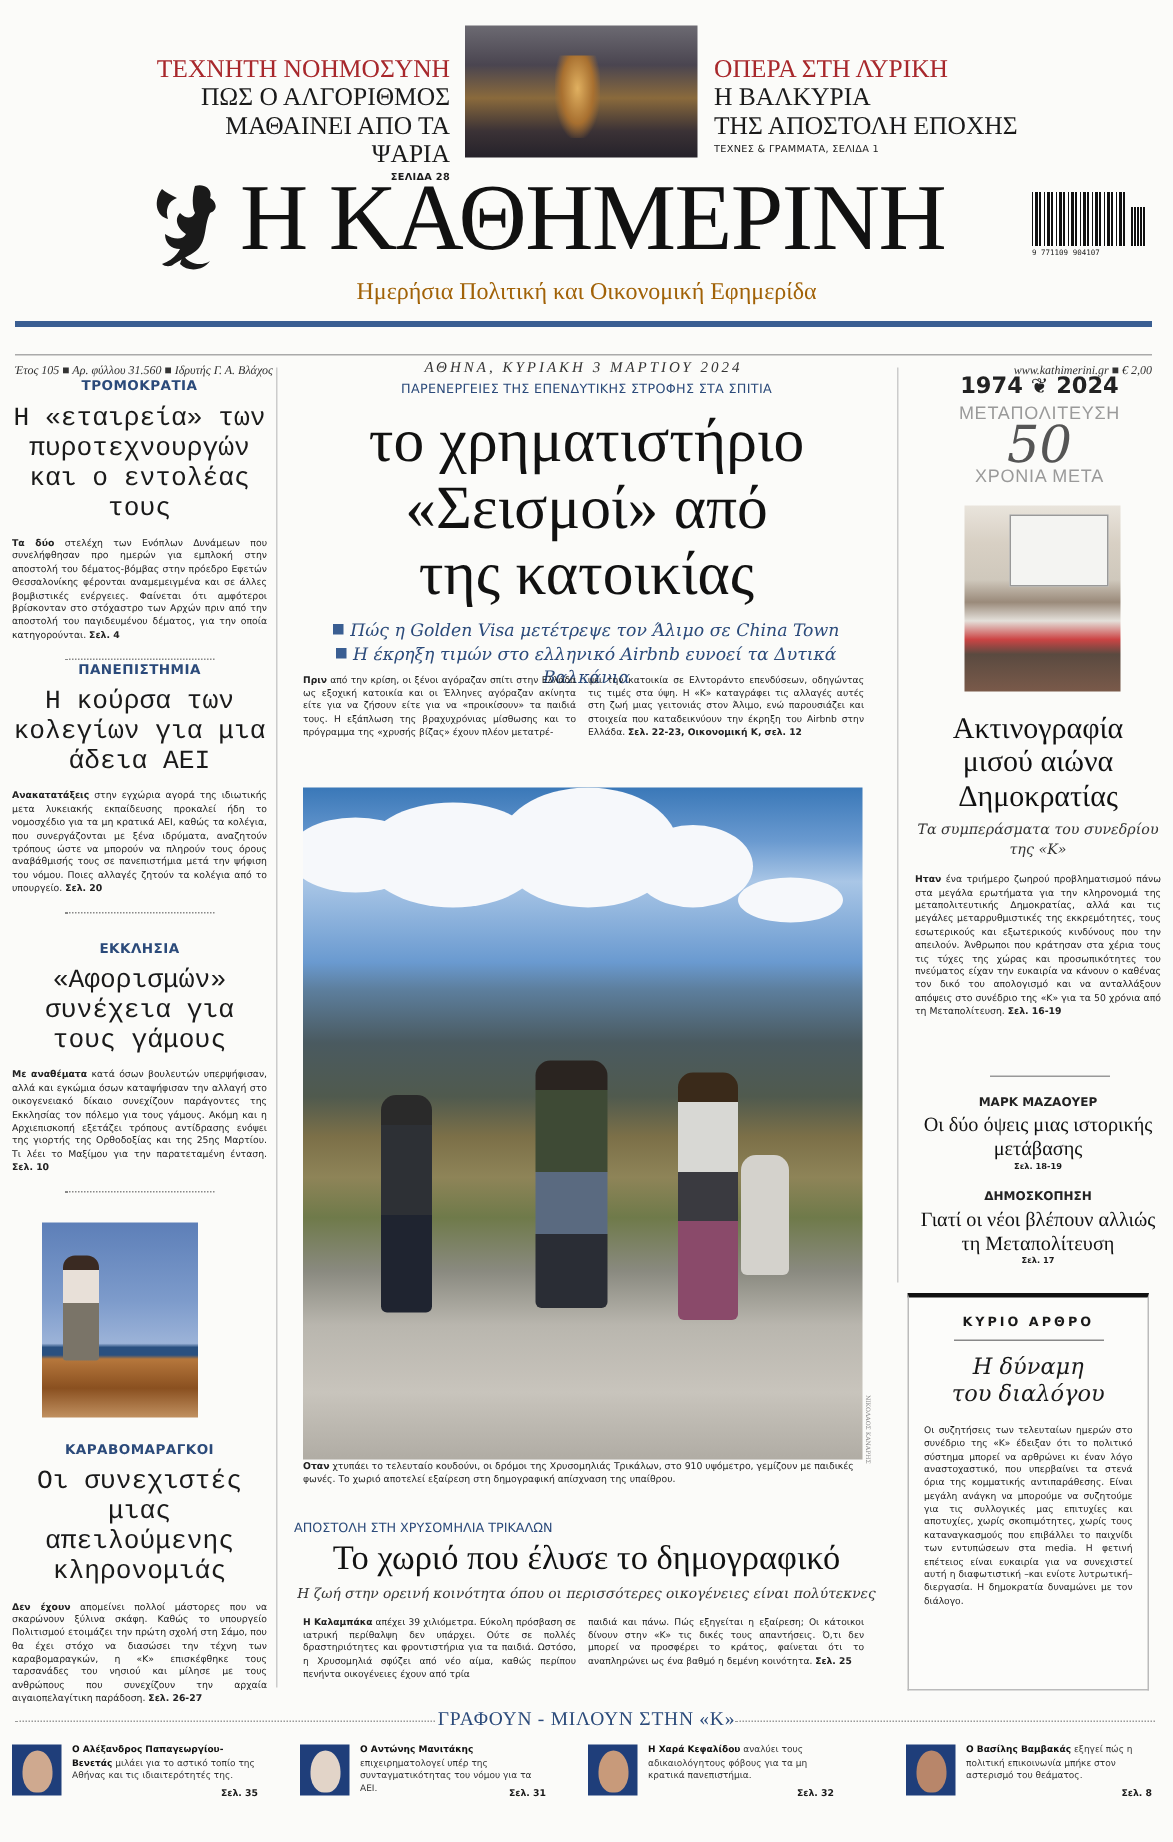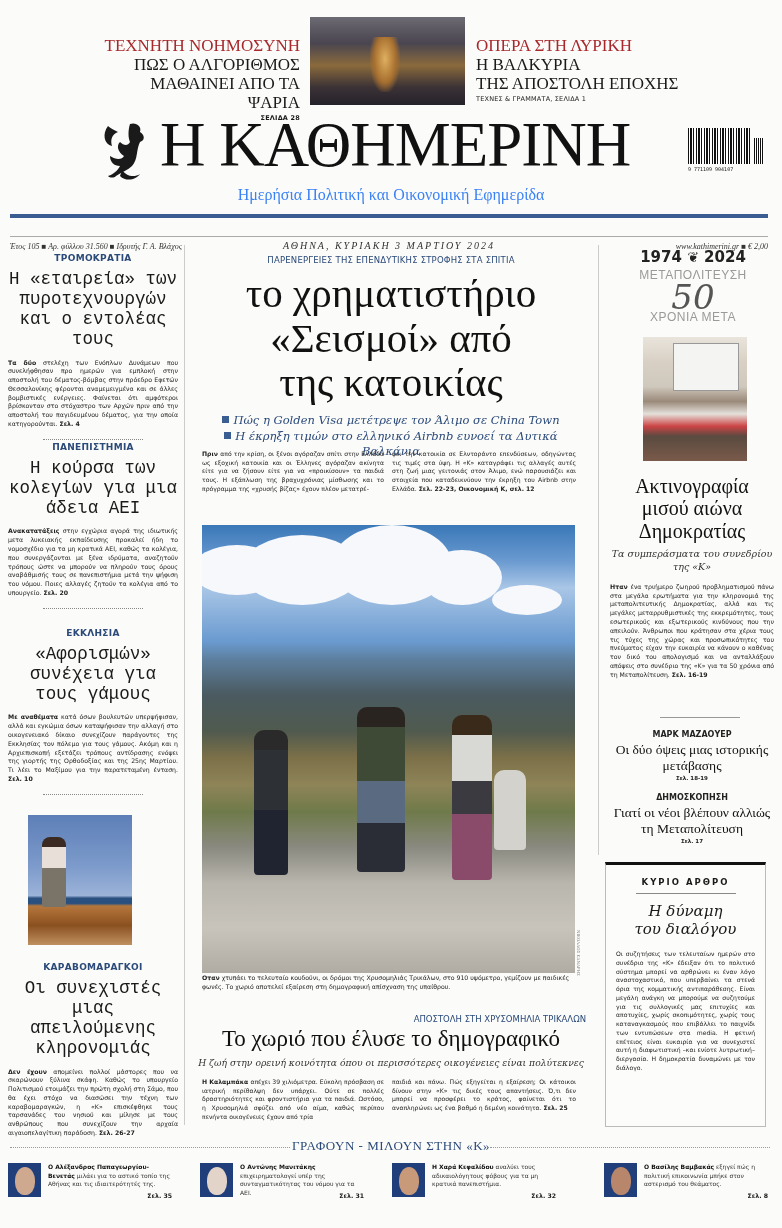--- a/index.html
+++ b/index.html
@@ -24,21 +24,21 @@
   .logo-icon { position: absolute; left: 0; top: 0; width: 52px; height: 62px; }
   .mast-title { position: absolute; left: 60px; top: -6px; font-family: "Liberation Serif", serif;
     font-size: 63px; letter-spacing: -1px; color: #111; white-space: nowrap; line-height: 1; }
   .barcode { position: absolute; left: 688px; top: 128px; width: 78px; height: 48px; }
   .barcode .bars { width: 62px; height: 36px;
     background: repeating-linear-gradient(90deg,#111 0 1px,#fff 1px 2px,#111 2px 4px,#fff 4px 5px,#111 5px 6px,#fff 6px 8px); }
   .barcode .bars2 { position:absolute; left:66px; top:10px; width:10px; height:26px;
     background: repeating-linear-gradient(90deg,#111 0 1px,#fff 1px 2px,#111 2px 3px,#fff 3px 4px); }
   .barcode .digits { font-size: 5px; font-family: "DejaVu Sans Mono", monospace; margin-top: 2px; }
   .tagline { position: absolute; left: 0; width: 782px; top: 186px; text-align: center;
-    font-family: "Liberation Serif", serif; font-size: 16px; color: #3b82f6; }
+    font-family: "Liberation Serif", serif; font-size: 16px; color: #a16207; }
 
   .rule-blue { position: absolute; left: 10px; width: 758px; top: 214px; height: 4px; background: #3a5e92; }
   .infobar { position: absolute; left: 10px; width: 758px; top: 220px; height: 14px;
     font-family: "Liberation Serif", serif; font-style: italic; font-size: 8px; color: #333; margin-top: 20px; }
   .infobar .l { position: absolute; left: 0; top: 2px; }
   .infobar .c { position: absolute; left: 0; width: 758px; text-align: center; top: 0px; font-size: 10px; letter-spacing: 2px; }
   .infobar .r { position: absolute; right: 0; top: 2px; }
   .rule-thin { position: absolute; left: 10px; width: 758px; top: 236px; height: 1px; background: #aaa; }
 
   
@@ -64,21 +64,21 @@
   .bullets .sq { display:inline-block; width: 7px; height: 7px; background: #3a5e92; margin-right: 4px; vertical-align: 1px; }
   .cbody { position: absolute; font-family: "DejaVu Sans", sans-serif; font-size: 6.1px; line-height: 1.42; text-align: justify; color: #222; }
 
   .kids-photo { position: absolute; left: 202px; top: 525px; width: 373px; height: 448px; overflow: hidden;
     background: linear-gradient(180deg,#3a78b8 0%,#6a9ad0 8%,#a9c6e6 14%,#6a9ad0 26%,#5d7f9e 30%,#4a5a60 38%,#505a4e 46%,#7c7048 52%,#8e8458 58%,#6f7a4a 64%,#8a8a80 72%,#b9b6ae 80%,#c8c4bc 90%,#b0aca4 100%); }
   .cloud { position: absolute; background: #f6f8fb; border-radius: 50%; }
   .kid { position: absolute; border-radius: 10px 10px 4px 4px; }
   .photo-credit-v { position:absolute; font-size:4px; color:#888; writing-mode: vertical-rl; }
 
   .caption { position: absolute; left: 202px; top: 974px; width: 373px; font-family: "DejaVu Sans", sans-serif; font-size: 6.2px; line-height: 1.45; color: #222; }
-  .kicker2 { position: absolute; left: 196px; width: 390px; top: 1014px; text-align: right; font-family: "DejaVu Sans", sans-serif; font-size: 8.5px; color: #2b4a7a; }
+  .kicker2 { position: absolute; left: 196px; width: 390px; top: 1014px; text-align: left; font-family: "DejaVu Sans", sans-serif; font-size: 8.5px; color: #2b4a7a; }
   .head2 { position: absolute; left: 196px; width: 390px; top: 1026px; text-align: center; font-family: "Liberation Serif", serif; font-size: 23px; color: #111; }
   .sub2 { position: absolute; left: 196px; width: 390px; top: 1057px; text-align: center; font-family: "DejaVu Serif", serif; font-style: italic; font-size: 9.2px; color: #333; }
 
   
   .rcol { position: absolute; left: 612px; width: 160px; }
   .anniv-years { font-family: "DejaVu Sans", sans-serif; font-weight: bold; font-size: 15px; text-align: center; color: #222; }
   .anniv-sub { font-family: "Liberation Sans", sans-serif; font-size: 12px; text-align: center; color: #9a9a9a; letter-spacing: .5px; }
   .fifty { font-family: "DejaVu Serif", serif; font-style: italic; font-size: 34px; text-align: center; color: #555; line-height: 1; font-weight: normal; }
   .conf-photo { position: absolute; left: 643px; top: 337px; width: 104px; height: 124px; overflow: hidden;
     background: linear-gradient(180deg,#e9e4dc 0%,#d8d0c4 20%,#cfc8bc 40%,#9a8a7a 52%,#e4e0da 62%,#c44 72%,#5a4a40 80%,#7a5a4a 100%); }

